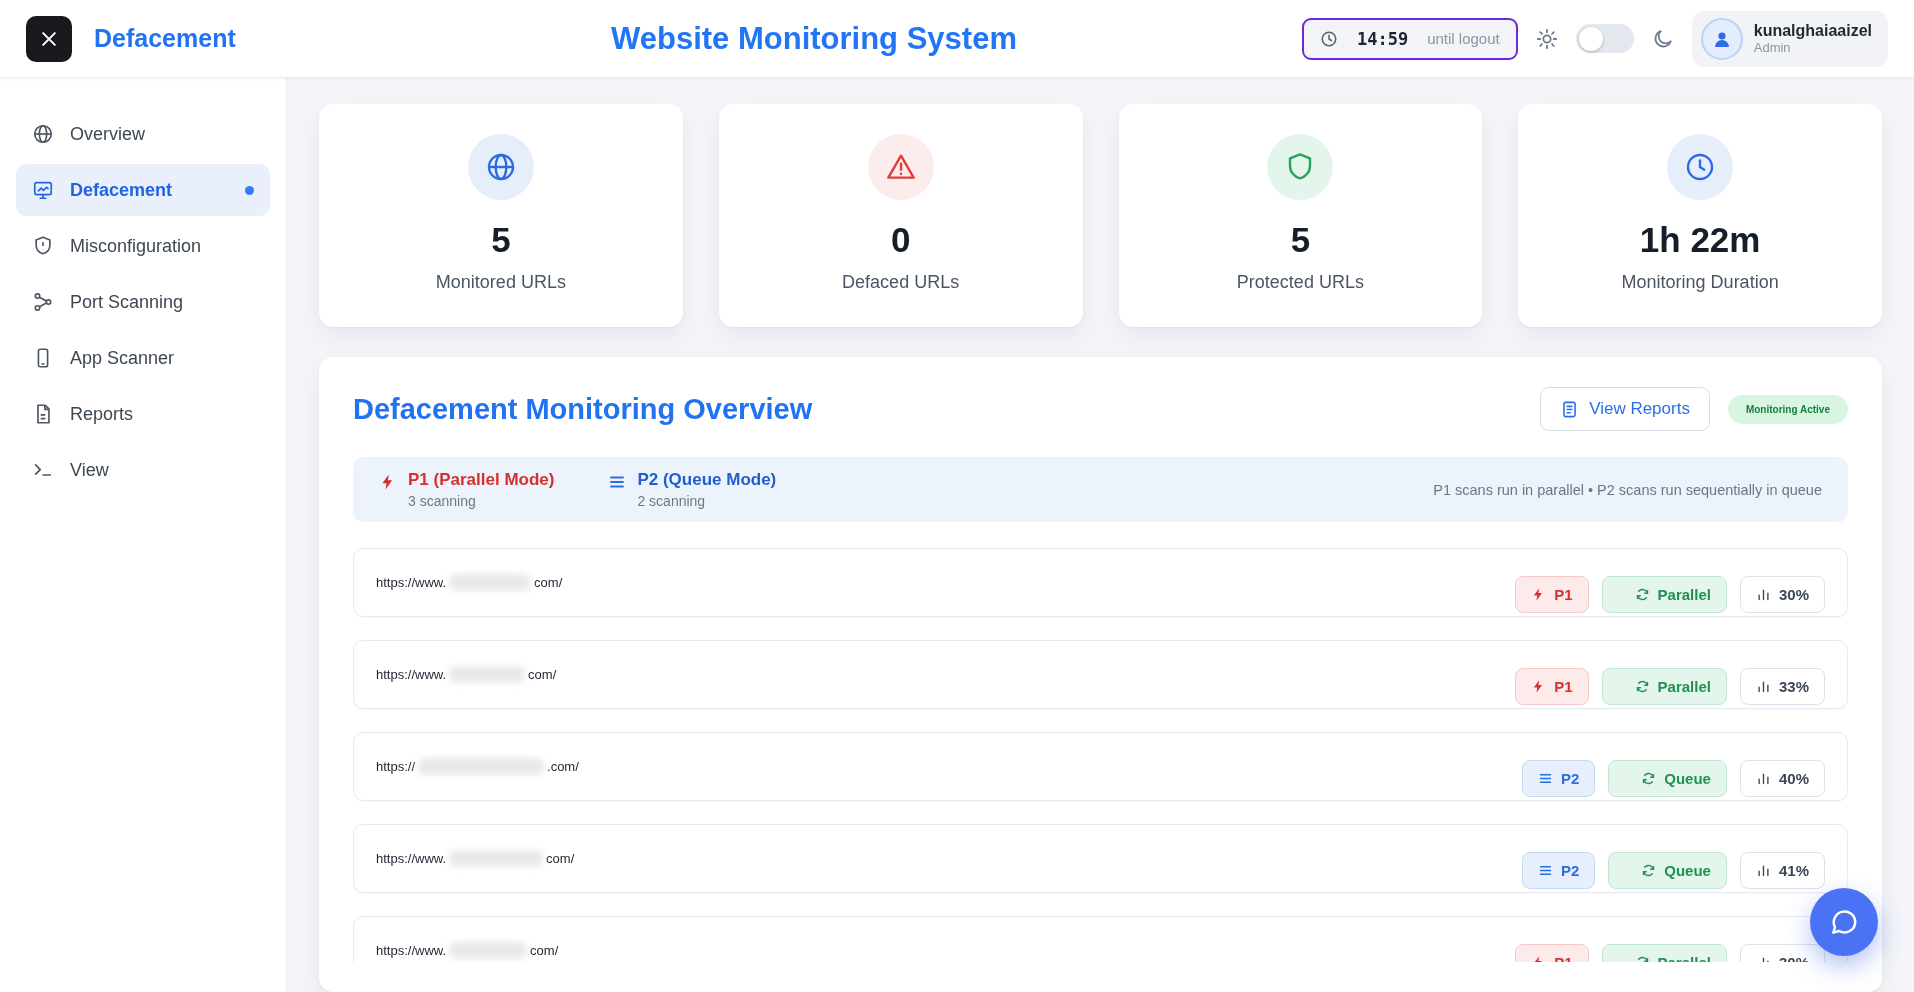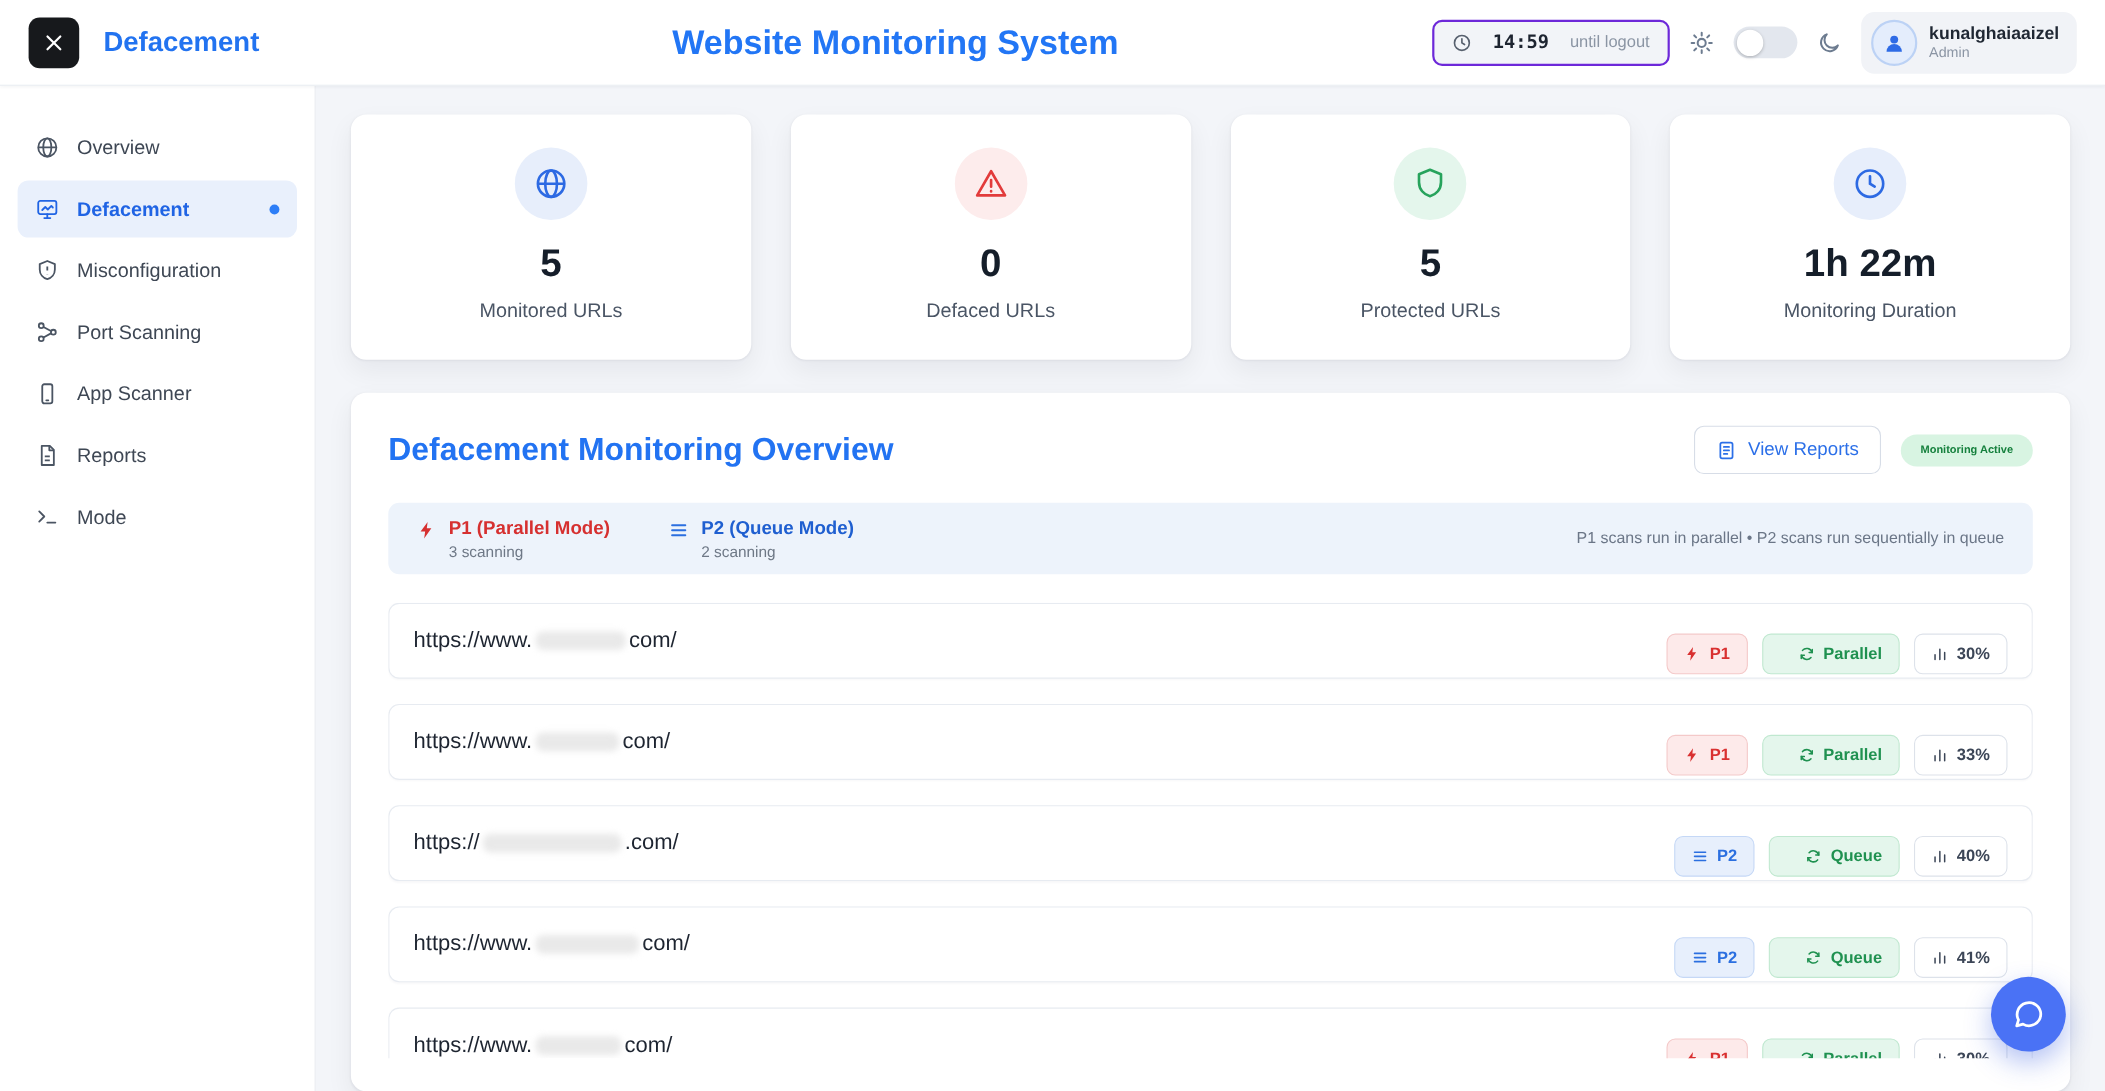--- a/index.html
+++ b/index.html
@@ -135,21 +135,21 @@
   .mode-note { margin-left: auto; color: #6b7687; font-size: 14.5px; }
 
   .url-list { display: flex; flex-direction: column; gap: 23px; overflow: hidden; }
   .url-row {
     background: #fff; border: 1px solid #e7ebf1; border-radius: 10px;
     height: 69px; flex: 0 0 69px;
     padding: 0 22px;
     display: flex; align-items: center; justify-content: space-between;
     box-shadow: 0 1px 2px rgba(20,30,50,.03);
   }
-  .url-text { font-size: 20px; color: #1d2430; font-weight: 500; display: flex; align-items: center; }
+  .url-text { font-size: 13px; color: #1d2430; font-weight: 500; display: flex; align-items: center; }
   .redacted {
     display: inline-block; height: 17px; border-radius: 7px;
     background: #e9e9e9; filter: blur(3px); margin: 0 3px;
   }
   .badges { display: flex; align-items: center; gap: 13px; }
   .badge {
     display: inline-flex; align-items: center; gap: 8px;
     border-radius: 8px; padding: 9px 15px;
     font-size: 15px; font-weight: bold; border: 1px solid transparent;
     cursor: default;
@@ -293,21 +293,21 @@
           </span>
         <span class="nav-label">Reports</span>
       </div>
       <div class="nav-item">
         <span class="nav-icon">
             <svg class="i" width="22" height="22" viewBox="0 0 24 24" fill="none" stroke="currentColor" stroke-width="1.8" stroke-linecap="round" stroke-linejoin="round">
               <path d="M4 6.5l5 5-5 5"></path>
               <path d="M12 17.5h8"></path>
             </svg>
           </span>
-        <span class="nav-label">Mode</span>
+        <span class="nav-label">View</span>
       </div>
     </nav>
 
     <main>
 
       <div class="stats-row">
         <div class="stat-card">
           <span class="stat-icon blue">
               <svg class="i" width="32" height="32" viewBox="0 0 24 24" fill="none" stroke="currentColor" stroke-width="1.8">
                 <circle cx="12" cy="12" r="9"></circle>

